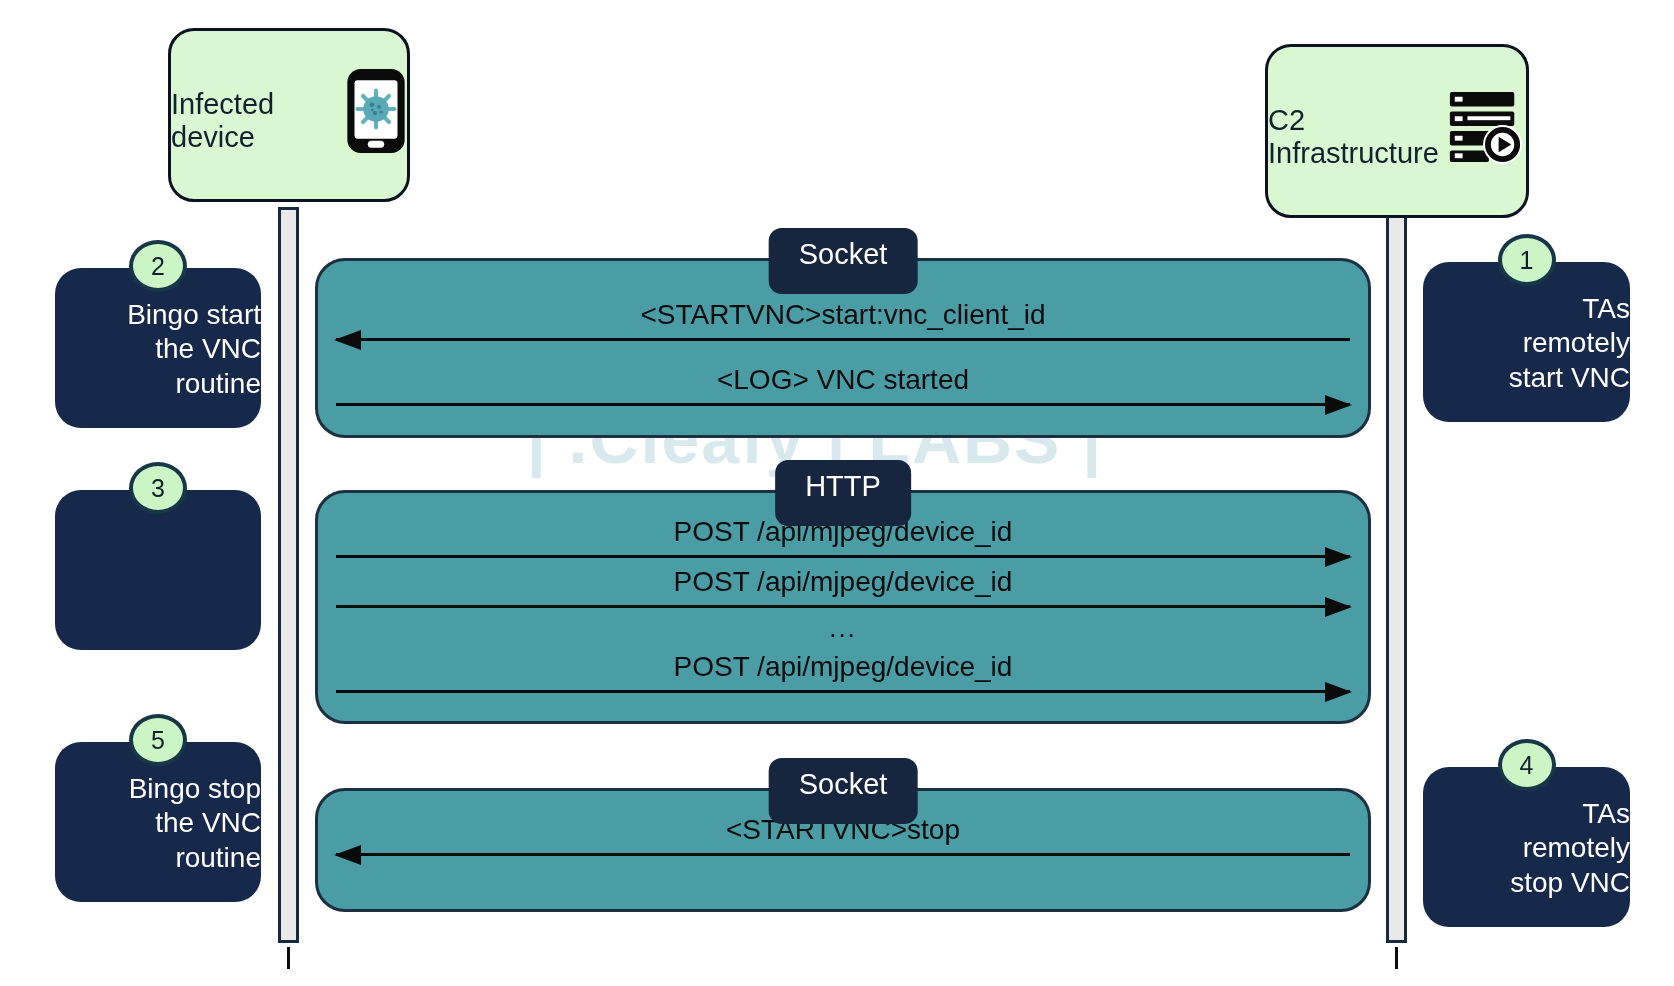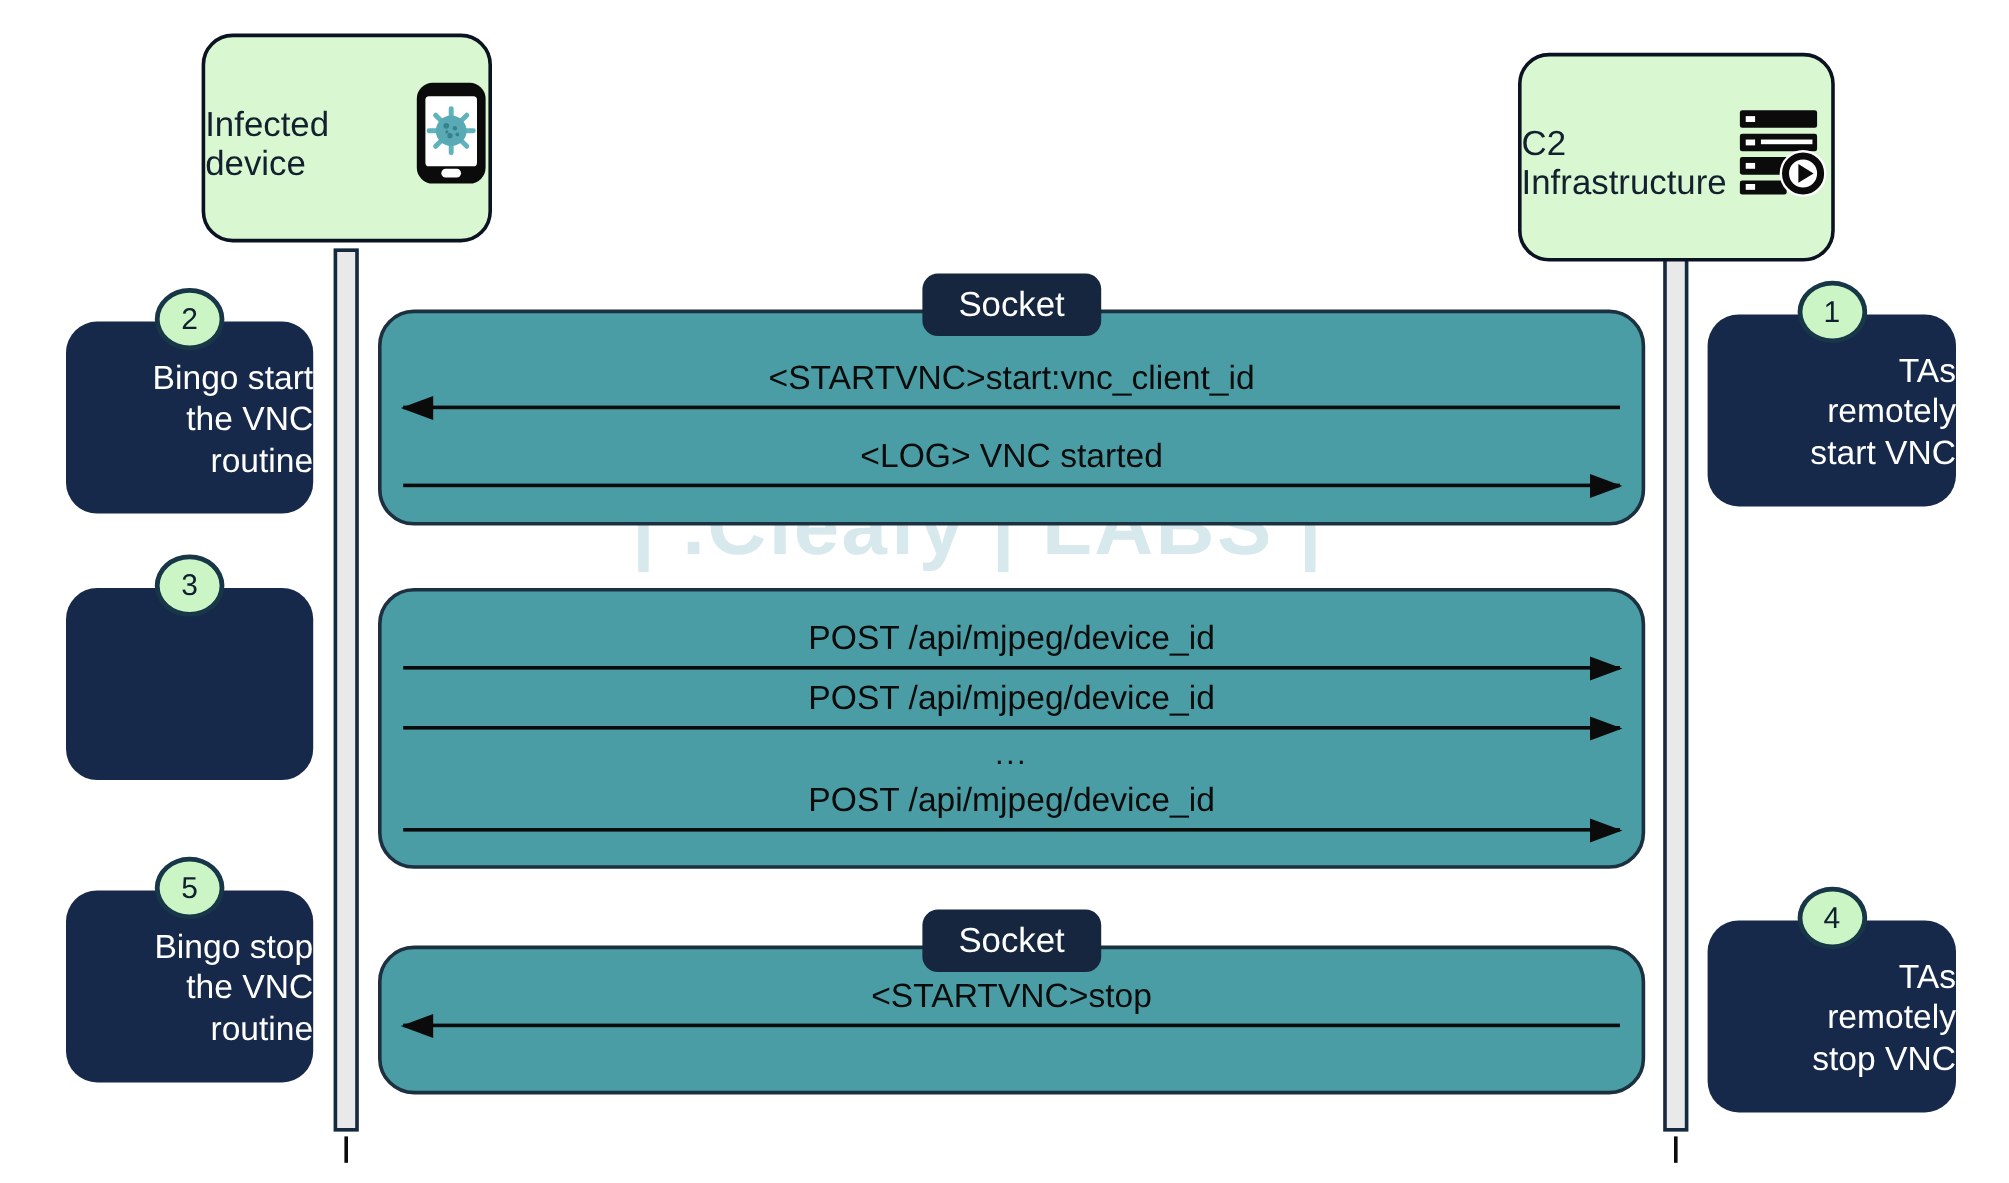--- a/index.html
+++ b/index.html
@@ -28,21 +28,21 @@
              padding-top:30px;}
   .num-badge{position:absolute;top:-28px;left:50%;transform:translateX(-50%);
              width:50px;height:44px;background:#ccf5c5;border:4.5px solid #173647;
              border-radius:50%;display:flex;align-items:center;justify-content:center;
              font-size:25px;color:#102030;z-index:3;}
 
   
   .proto-box{position:absolute;left:315px;width:1050px;background:#4a9da4;
              border:3px solid #1c3040;border-radius:30px;z-index:1;}
   .proto-pill{position:absolute;top:-33px;left:50%;transform:translateX(-50%);
-              background:#16263f;color:#ffffff;font-size:29px;padding:10px 30px 9px 30px;
+              background:#16263f;color:#ffffff;font-size:29px;padding:10px 30px 23px 30px;
               border-radius:13px;z-index:4;}
 
   
   .msg{position:absolute;left:18px;right:18px;}
   .msg-label{position:absolute;bottom:7px;width:100%;text-align:center;font-size:28px;
              color:#0c0c0c;}
   .msg-arrow{position:absolute;top:0;left:0;right:0;height:3px;background:#0b0b0b;}
   .msg-arrow .head{position:absolute;top:-8.5px;width:0;height:0;border-style:solid;}
   .msg-arrow.to-device .head{left:-2px;border-width:10px 27px 10px 0;
              border-color:transparent #0b0b0b transparent transparent;}
@@ -149,20 +149,21 @@
     </div>
     <div class="msg" style="top:142px;">
       <div class="msg-label">&lt;LOG&gt; VNC started</div>
       <div class="msg-arrow to-c2">
           <span class="head"></span>
         </div>
     </div>
   </div>
 
   <div class="proto-box" style="top:490px;height:228px;">
+    <div class="proto-pill">HTTP</div>
     <div class="msg" style="top:62px;">
       <div class="msg-label">POST /api/mjpeg/device_id</div>
       <div class="msg-arrow to-c2">
           <span class="head"></span>
         </div>
     </div>
     <div class="msg" style="top:112px;">
       <div class="msg-label">POST /api/mjpeg/device_id</div>
       <div class="msg-arrow to-c2">
           <span class="head"></span>

